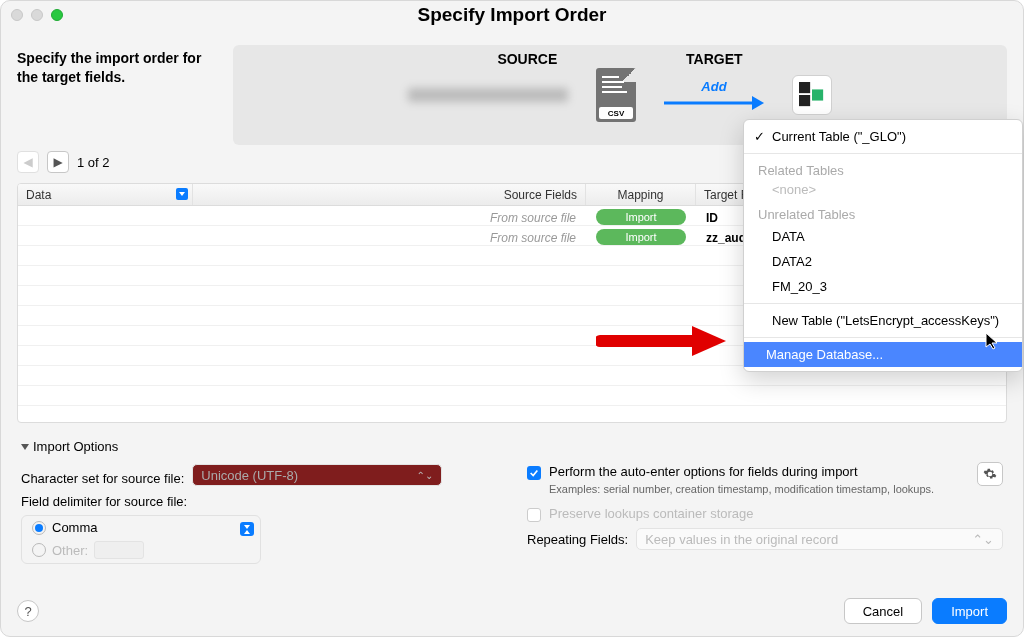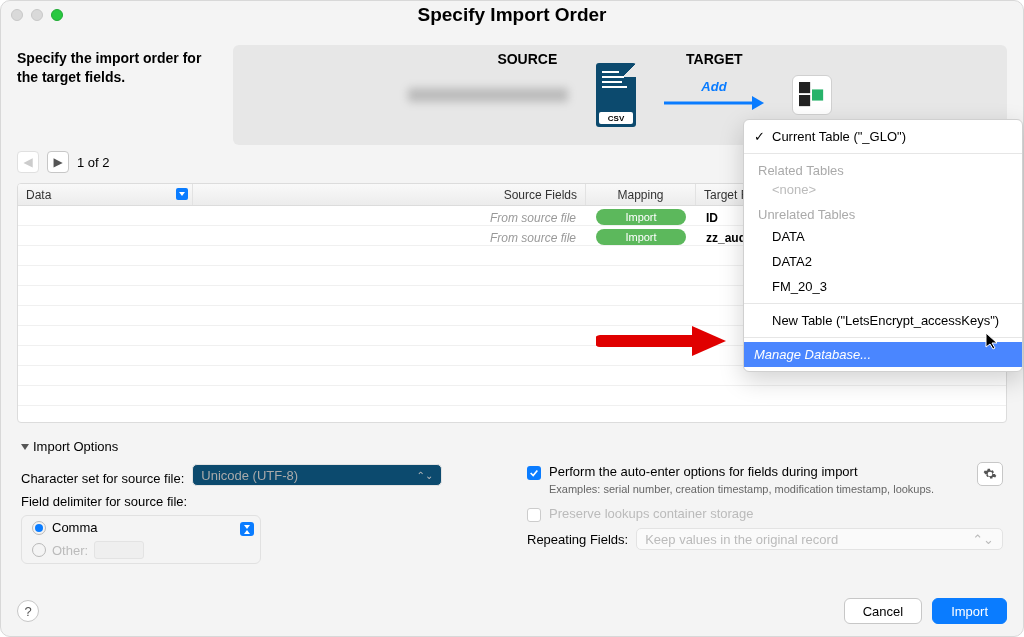--- a/index.html
+++ b/index.html
@@ -18,21 +18,21 @@
   .instructions { width: 200px; padding-top: 4px; font-weight: 700; font-size: 14px; line-height: 1.35; }
   .banner { flex: 1; background: #e7e7e7; border-radius: 6px; display: flex; align-items: center; justify-content: center; padding: 8px 20px; position: relative; }
 
   .labels-row { position: absolute; top: 6px; left: 0; right: 0; display: flex; justify-content: space-around; font-weight: 700; font-size: 14px; pointer-events: none; }
   .labels-row span:first-child { margin-left: 200px; }
   .labels-row span:last-child { margin-right: 200px; }
 
   .src-target { display: flex; align-items: center; gap: 28px; }
   .blurred-name { width: 160px; height: 14px; filter: blur(4px); background: #6a6a6a; border-radius: 2px; opacity: .35; }
 
-  .csv-icon { width: 40px; height: 64px; background: #0c4a6e; border-radius: 3px 3px 3px 3px; position: relative; }
+  .csv-icon { width: 40px; height: 54px; background: #737373; border-radius: 3px 3px 3px 3px; position: relative; }
   .csv-icon::before { content: ""; position: absolute; top: 0; right: 0; width: 14px; height: 14px; background: linear-gradient(135deg, transparent 50%, #e7e7e7 50%); }
   .csv-lines { position: absolute; top: 8px; left: 6px; right: 6px; }
   .csv-lines i { display: block; height: 2px; background: #fff; margin-bottom: 3px; }
   .csv-lines i:nth-child(1){width:60%} .csv-lines i:nth-child(2){width:80%} .csv-lines i:nth-child(3){width:70%} .csv-lines i:nth-child(4){width:90%}
   .csv-badge { position: absolute; bottom: 3px; left: 3px; right: 3px; height: 12px; background: #fff; border-radius: 2px; font-size: 8px; font-weight: 700; display: flex; align-items: center; justify-content: center; }
 
   .fp-icon { width: 40px; height: 40px; background: #fff; border-radius: 6px; border: 1px solid #d0d0d0; position: relative; }
   .fp-mark { position: absolute; inset: 6px; }
   .fp-mark svg { width: 100%; height: 100%; }
 
@@ -64,21 +64,21 @@
   .pill { width: 90px; height: 16px; background: #5cb85c; color: #fff; border-radius: 9px; display: flex; align-items: center; justify-content: center; font-size: 11px; font-style: normal; }
   .blur-cell { width: 120px; height: 10px; background: #777; filter: blur(4px); border-radius: 2px; opacity: .35; }
 
   .opts-block { background: #fff0; padding: 6px 4px 2px 4px; }
   .opts-toggle { display: flex; align-items: center; gap: 4px; font-size: 13px; margin-bottom: 10px; }
   .chevron-s { width: 0; height: 0; border-left: 4px solid transparent; border-right: 4px solid transparent; border-top: 6px solid #555; }
 
   .opts-row { display: flex; gap: 30px; }
   .opt-col { flex: 1; font-size: 13px; }
   .field-row { display: flex; align-items: flex-end; gap: 8px; margin-bottom: 8px; }
-  .muted-select { flex: 0 0 250px; height: 22px; border: 1px solid #e3e3e3; border-radius: 5px; background: #0c4a6e; color: #aaa; padding: 0 8px; display: flex; align-items: center; justify-content: space-between; }
+  .muted-select { flex: 0 0 250px; height: 22px; border: 1px solid #e3e3e3; border-radius: 5px; background: #7f1d1d; color: #aaa; padding: 0 8px; display: flex; align-items: center; justify-content: space-between; }
   .muted-select .chev { font-size: 10px; color: #bbb; }
   .delim-box { width: 240px; border: 1px solid #e1e1e1; border-radius: 6px; padding: 4px 10px; display: flex; flex-direction: column; gap: 6px; position: relative; }
   .radio-row { display: flex; align-items: center; gap: 6px; font-size: 13px; }
   .radio-dot { width: 14px; height: 14px; border-radius: 50%; border: 1px solid #b9b9b9; display: inline-flex; align-items: center; justify-content: center; }
   .radio-dot.on::after { content: ""; width: 8px; height: 8px; background: #0a7cff; border-radius: 50%; }
   .radio-row.disabled { color: #bbb; }
   .other-input { width: 50px; height: 18px; background: #efefef; border: 1px solid #e3e3e3; border-radius: 3px; }
   .delim-box .corner { position: absolute; right: 6px; top: 6px; width: 14px; height: 14px; background: #0a7cff; border-radius: 3px; display: flex; align-items: center; justify-content: center; }
   .delim-box .corner::after { content: ""; display: flex; align-items: center; justify-content: center; width: 0; height: 0; border-left: 3px solid transparent; border-right: 3px solid transparent; border-top: 4px solid #fff; transform: translateY(-2px); }
   .delim-box .corner::before { content: ""; position: absolute; width: 0; height: 0; border-left: 3px solid transparent; border-right: 3px solid transparent; border-bottom: 4px solid #fff; transform: translateY(3px); }
@@ -99,21 +99,21 @@
   .btn { height: 26px; padding: 0 18px; border-radius: 6px; font-size: 13px; border: 1px solid #c7c7c7; background: #fff; cursor: pointer; display: flex; align-items: center; }
   .btn.primary { background: #0a7cff; color: #fff; border-color: #0a7cff; font-weight: 500; }
 
   
   .popover { position: absolute; top: 90px; right: 0; width: 280px; background: #fff; border: 1px solid #d0d0d0; border-radius: 6px; box-shadow: 0 8px 24px rgba(0,0,0,.18); padding: 4px 0; z-index: 50; font-size: 13px; }
   .pop-item { padding: 5px 14px 5px 28px; position: relative; cursor: default; }
   .pop-item.check::before { content: "✓"; position: absolute; left: 10px; }
   .pop-sep { height: 1px; background: #e6e6e6; margin: 4px 0; }
   .pop-head { padding: 5px 14px 2px 14px; color: #aaa; }
   .pop-none { padding: 2px 14px 5px 28px; color: #bbb; }
-  .pop-item.hl { background: #4a86ff; color: #fff; padding-left: 10px; font-style: italic; }
+  .pop-item.hl { background: #4a86ff; color: #fff; padding-left: 22px; }
 
   
   .annot { position: absolute; top: 295px; left: 595px; z-index: 60; pointer-events: none; }
 
   .cursor { position: absolute; right: 24px; top: 303px; z-index: 70; }
 </style>
 </head>
 <body>
 
 <div class="window">

